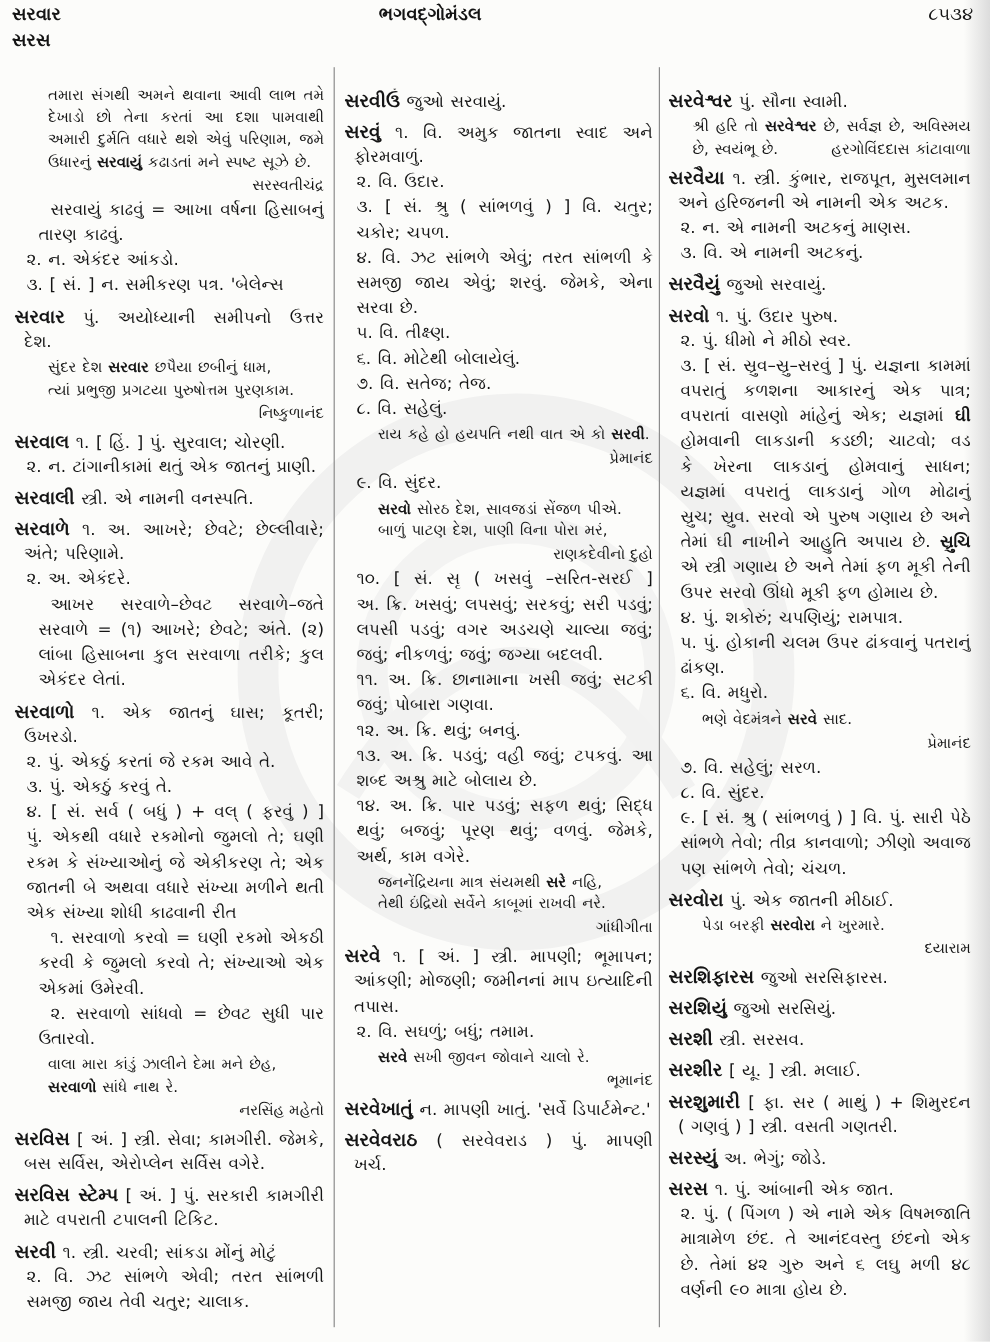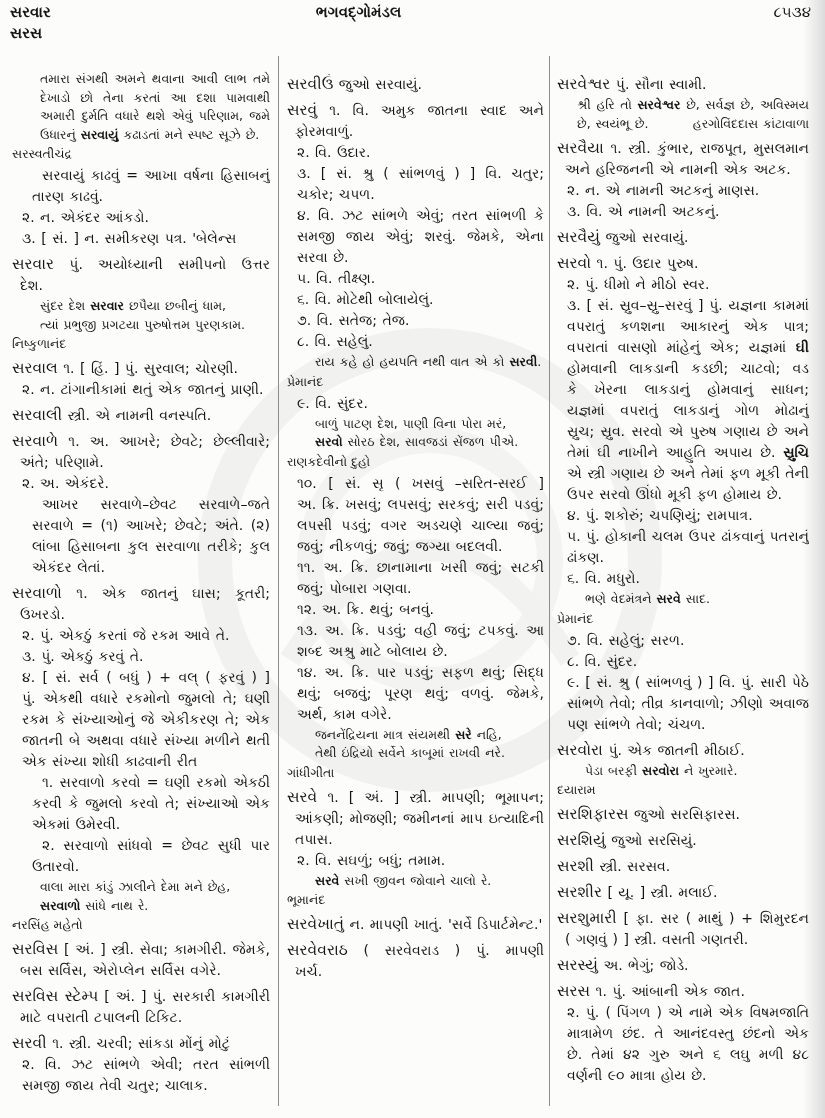--- a/index.html
+++ b/index.html
@@ -15,29 +15,29 @@
   .col{position:absolute;top:69px;z-index:2}
   #col0{left:12px;width:258px}
   #col1{left:287px;width:257px}
   #col2{left:557px;width:252px}
   .blk{position:relative}
   .ln{height:21px;line-height:21px;font-size:14px;overflow:hidden;word-spacing:1px}
   .ln.j{text-align:justify;text-align-last:justify}
   .entry{margin-top:5px}
   .entry .ln{padding-left:8px}
   .entry .ln:first-child{padding-left:0}
-  .head{font-weight:normal;font-size:15.5px}
+  .head{font-weight:bold;font-size:15.5px}
   .sense .ln{padding-left:10px}
   .note .ln{padding-left:20px}
   .note .ln:first-child{padding-left:30px}
   .quote{margin:1px 0 2px}
   .quote .ln{height:18.5px;line-height:18.5px;font-size:12.5px;padding-left:28px}
   .quote.block .ln{padding-left:20px}
   .b{font-weight:bold}
-  .author{height:19px;line-height:19px;font-size:12.5px;}
+  .author{height:19px;line-height:19px;font-size:12.5px;text-align:right}
   .author-inline{float:right;font-size:12.5px}
 </style>
 </head>
 <body>
 
 <div class="edge"></div>
 
 <svg class="wm" viewBox="0 0 520 520">
   <circle cx="260" cy="260" r="215" fill="none" stroke="#f1f1f0" stroke-width="34"></circle>
   <circle cx="260" cy="260" r="120" fill="none" stroke="#f3f3f2" stroke-width="26"></circle>
@@ -181,22 +181,22 @@
       <div class="ln"><span>૮. વિ. સહેલું.</span></div>
     </div>
     <div class="blk quote">
       <div class="ln"><span>રાય કહે હો હયપતિ નથી વાત એ કો </span><span class="b">સરવી</span><span>.</span></div>
       <div class="author">પ્રેમાનંદ</div>
     </div>
     <div class="blk sense">
       <div class="ln"><span>૯. વિ. સુંદર.</span></div>
     </div>
     <div class="blk quote">
+      <div class="ln"><span></span><span class="b">સરવો</span><span> સોરઠ દેશ, સાવજડાં સેંજળ પીએ.</span></div>
       <div class="ln"><span>બાળું પાટણ દેશ, પાણી વિના પોરા મરં,</span></div>
-      <div class="ln"><span></span><span class="b">સરવો</span><span> સોરઠ દેશ, સાવજડાં સેંજળ પીએ.</span></div>
       <div class="author">રાણકદેવીનો દુહો</div>
     </div>
     <div class="blk sense">
       <div class="ln j"><span>૧૦. [ સં. સૃ ( ખસવું –સરિત-સરઈ ]</span></div>
       <div class="ln j"><span>અ. ક્રિ. ખસવું; લપસવું; સરકવું; સરી પડવું;</span></div>
       <div class="ln j"><span>લપસી પડવું; વગર અડચણે ચાલ્યા જવું; ખસી</span></div>
       <div class="ln"><span>જવું; નીકળવું; જવું; જગ્યા બદલવી.</span></div>
     </div>
     <div class="blk sense">
       <div class="ln j"><span>૧૧. અ. ક્રિ. છાનામાના ખસી જવું; સટકી</span></div>

